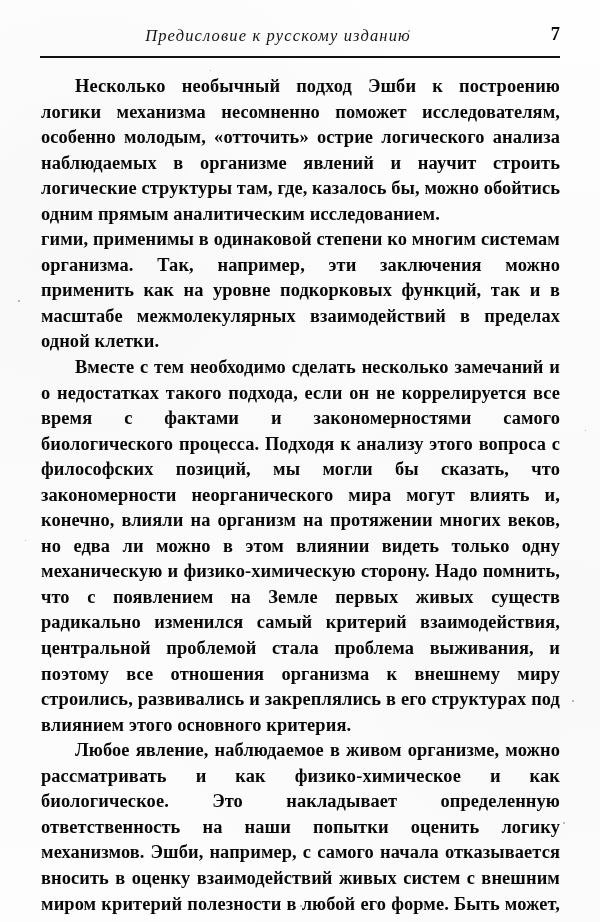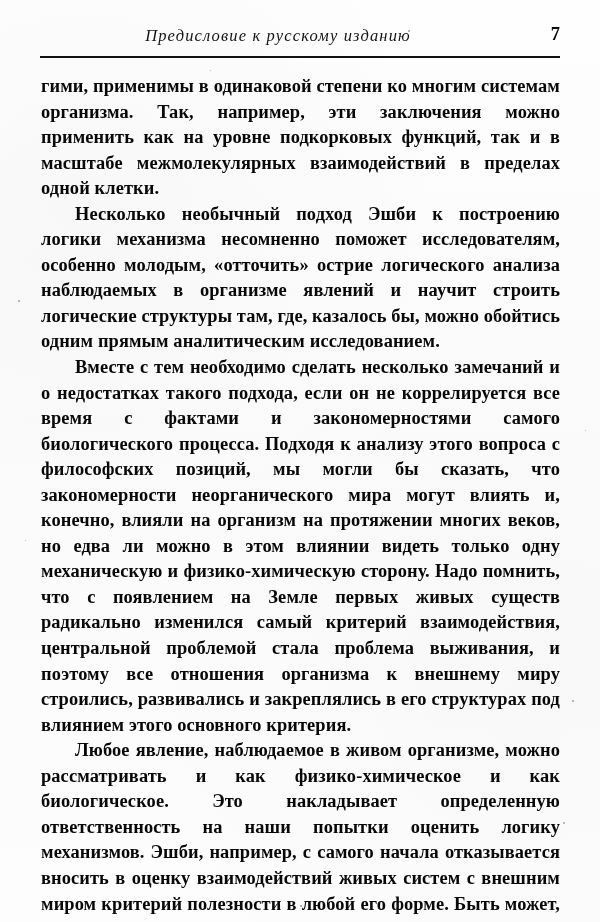--- a/index.html
+++ b/index.html
@@ -118,19 +118,19 @@
   </div>
 
   <div class="runhead">
     <div class="runhead-title">Предисловие к русскому изданию</div>
     <div class="runhead-folio">7</div>
   </div>
 
   <div class="rule"></div>
 
   <div class="body">
+    <p class="para indent">Несколько необычный подход Эшби к построению логики механизма несомненно поможет исследователям, особенно молодым, «отточить» острие логического анализа наблюдаемых в организме явлений и научит строить логические структуры там, где, казалось бы, можно обойтись одним прямым аналитическим исследованием.</p>
     <p class="para">гими, применимы в одинаковой степени ко многим системам организма. Так, например, эти заключения можно применить как на уровне подкорковых функций, так и в масштабе межмолекулярных взаимодействий в пределах одной клетки.</p>
-    <p class="para indent">Несколько необычный подход Эшби к построению логики механизма несомненно поможет исследователям, особенно молодым, «отточить» острие логического анализа наблюдаемых в организме явлений и научит строить логические структуры там, где, казалось бы, можно обойтись одним прямым аналитическим исследованием.</p>
     <p class="para indent">Вместе с тем необходимо сделать несколько замечаний и о недостатках такого подхода, если он не коррелируется все время с фактами и закономерностями самого биологического процесса. Подходя к анализу этого вопроса с философских позиций, мы могли бы сказать, что закономерности неорганического мира могут влиять и, конечно, влияли на организм на протяжении многих веков, но едва ли можно в этом влиянии видеть только одну механическую и физико-химическую сторону. Надо помнить, что с появлением на Земле первых живых существ радикально изменился самый критерий взаимодействия, центральной проблемой стала проблема выживания, и поэтому все отношения организма к внешнему миру строились, развивались и закреплялись в его структурах под влиянием этого основного критерия.</p>
     <p class="para indent">Любое явление, наблюдаемое в живом организме, можно рассматривать и как физико-химическое и как биологическое. Это накладывает определенную ответственность на наши попытки оценить логику механизмов. Эшби, например, с самого начала отказывается вносить в оценку взаимодействий живых систем с внешним миром критерий полезности в любой его форме. Быть может, для какого-то этапа исследования и следует отрешиться от этого критерия; например, мы можем изучать законы действия световой энергии на элементы сетчатки независимо от того, будет ли этот луч света</p>
   </div>
 
 </div>
 
 </body></html>

